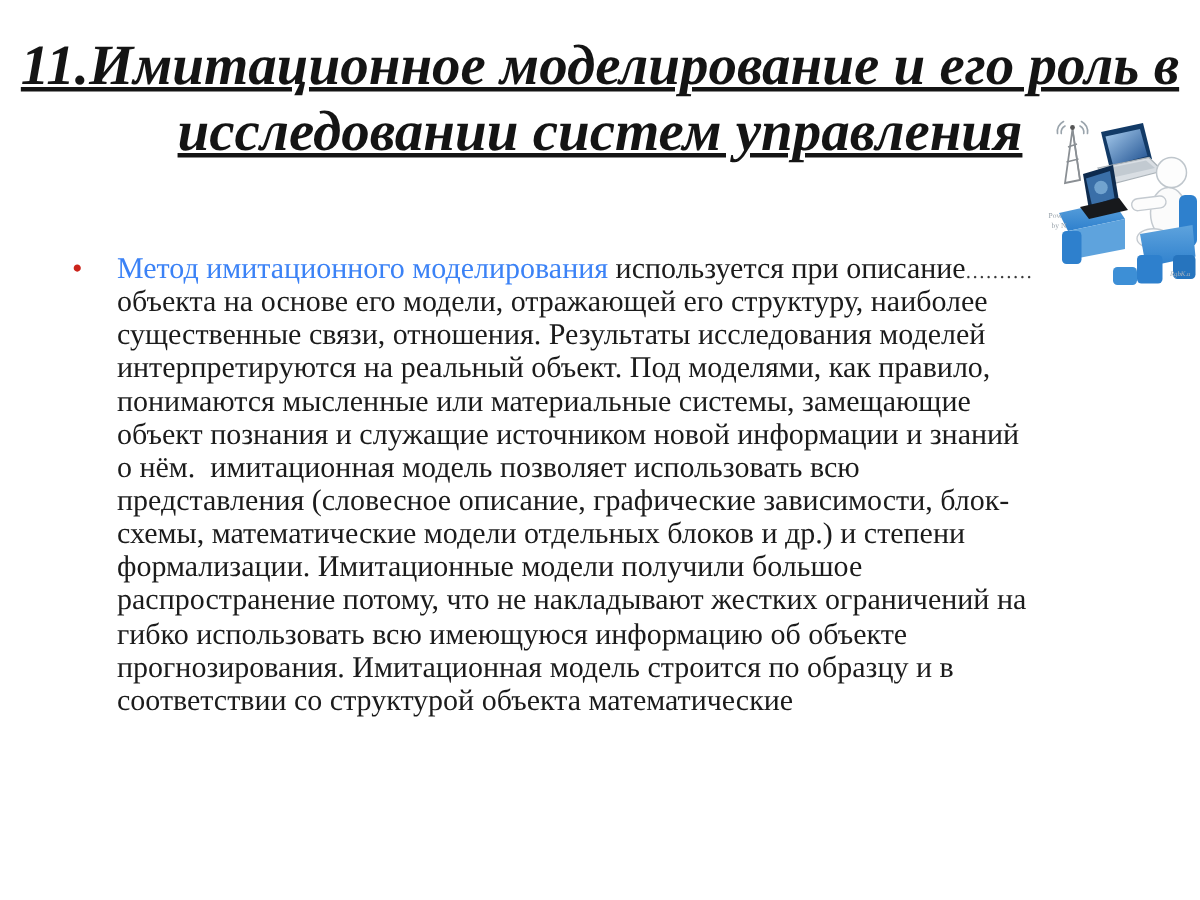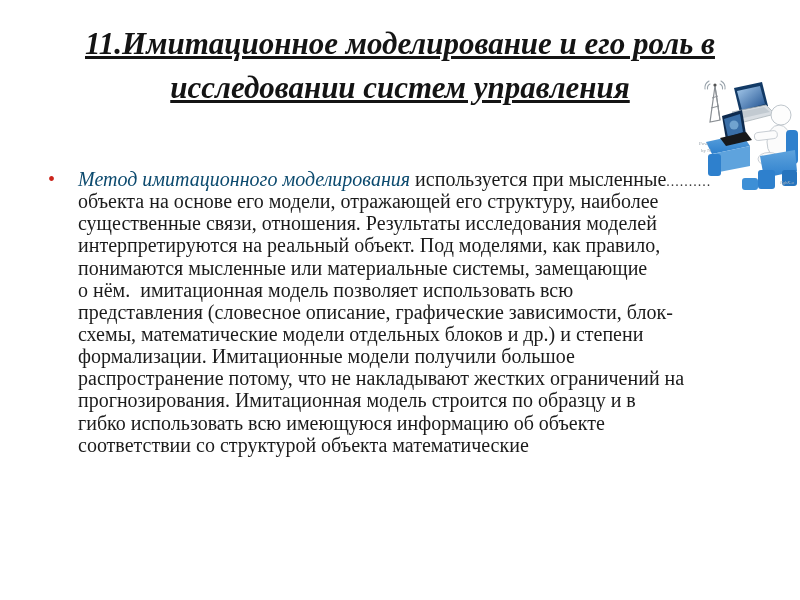--- a/index.html
+++ b/index.html
@@ -8,21 +8,21 @@
     width:800px;height:600px;
     background:#ffffff;
     overflow:hidden;
     font-family:"Liberation Serif", serif;
     margin:0 auto;
   }
   .title{
     position:absolute;
     top:22px;left:0;width:100%;
     text-align:center;
-    font-size:31px;
+    font-size:38px;
     font-weight:bold;
     font-style:italic;
     line-height:44px;
     color:#141414;
   }
   .title .tline{
     text-decoration:underline;
     text-decoration-thickness:2.5px;
     white-space:pre;
   }
@@ -37,21 +37,21 @@
     position:absolute;
     left:0;top:0;
     color:#cb241b;
     font-size:20px;
   }
   .pline{
     padding-left:30px;
     white-space:pre;
     height:22.15px;
   }
-  .red{ color:#0c4a6e;font-style:italic; }
+  .red{ color:#3b82f6; }
   .dots{
     font-size:14px;
     letter-spacing:1px;
     color:#3a3a3a;
   }
   .clipart{
     position:absolute;
     left:698px;top:78px;
     width:102px;height:118px;
   }
@@ -125,28 +125,29 @@
       </g>
 
       <text x="1" y="67" font-size="5" fill="#9aa4ac">Pow</text>
       <text x="3" y="74" font-size="5" fill="#9aa4ac">by N</text>
       <text x="82" y="106" font-size="4.5" font-style="italic" fill="#aeb6bd">RgbK.u</text>
     </svg>
   </div>
 
   <div class="body-block">
     <span class="bullet-marker">•</span>
-    <div class="pline"><span class="red">Метод имитационного моделирования</span><span> используется при мысленные</span><span class="dots">..........</span></div>
+    <div class="pline"><span class="red">Метод имитационного моделирования</span><span> используется при описание</span><span class="dots">..........</span></div>
     <div class="pline">объекта на основе его модели, отражающей его структуру, наиболее</div>
     <div class="pline">существенные связи, отношения. Результаты исследования моделей</div>
     <div class="pline">интерпретируются на реальный объект. Под моделями, как правило,</div>
     <div class="pline">понимаются мысленные или материальные системы, замещающие</div>
+    <div class="pline">объект познания и служащие источником новой информации и знаний</div>
     <div class="pline">о нём.  имитационная модель позволяет использовать всю</div>
     <div class="pline">представления (словесное описание, графические зависимости, блок-</div>
     <div class="pline">схемы, математические модели отдельных блоков и др.) и степени</div>
     <div class="pline">формализации. Имитационные модели получили большое</div>
     <div class="pline">распространение потому, что не накладывают жестких ограничений на</div>
+    <div class="pline">гибко использовать всю имеющуюся информацию об объекте</div>
     <div class="pline">прогнозирования. Имитационная модель строится по образцу и в</div>
-    <div class="pline">гибко использовать всю имеющуюся информацию об объекте</div>
     <div class="pline">соответствии со структурой объекта математические</div>
   </div>
 
 </div>
 
 </body></html>

